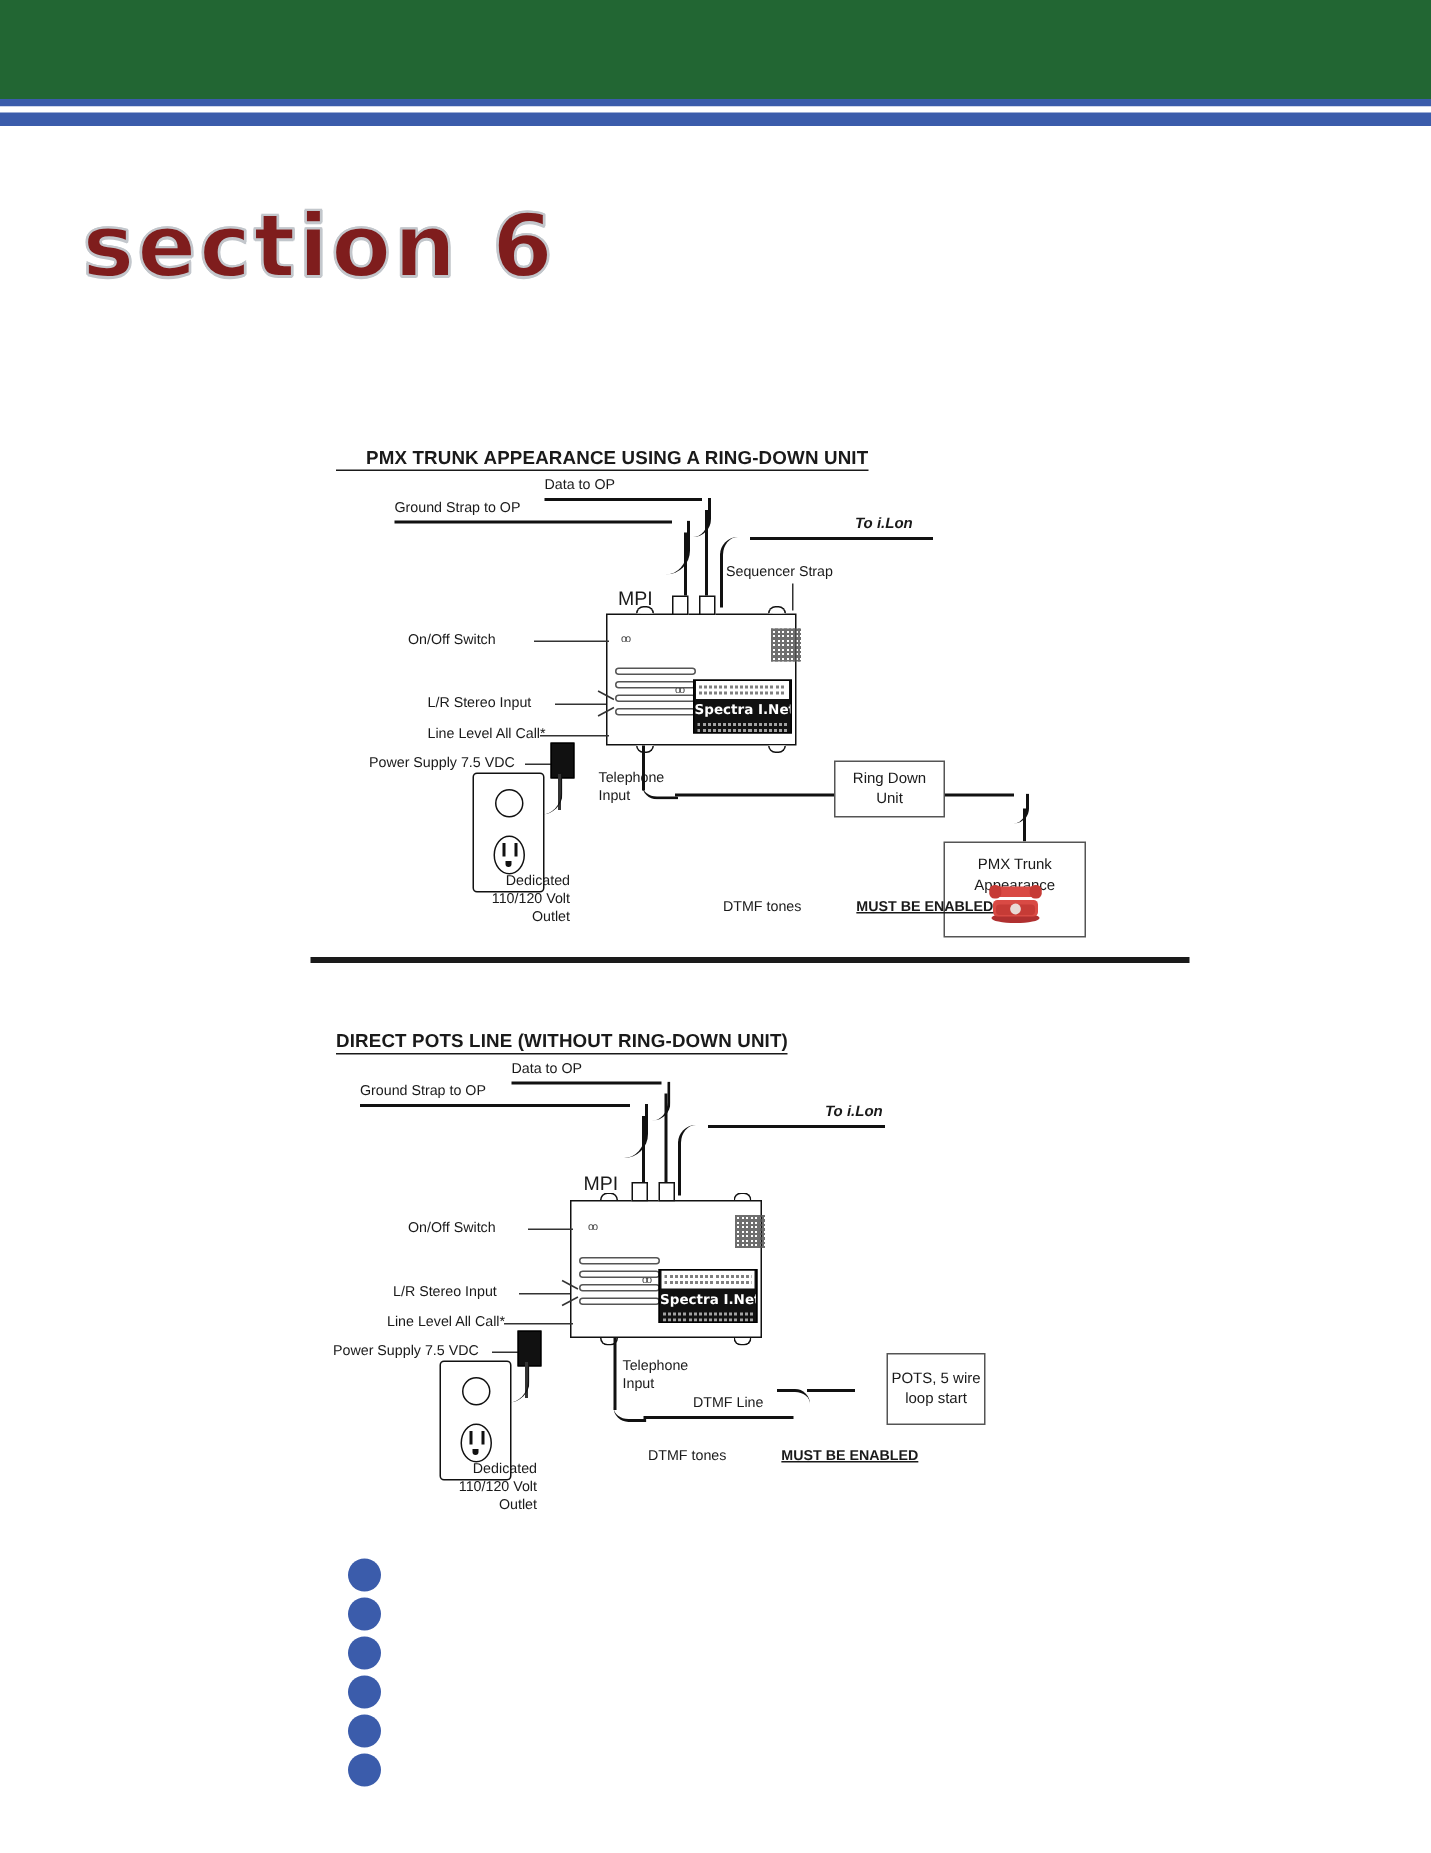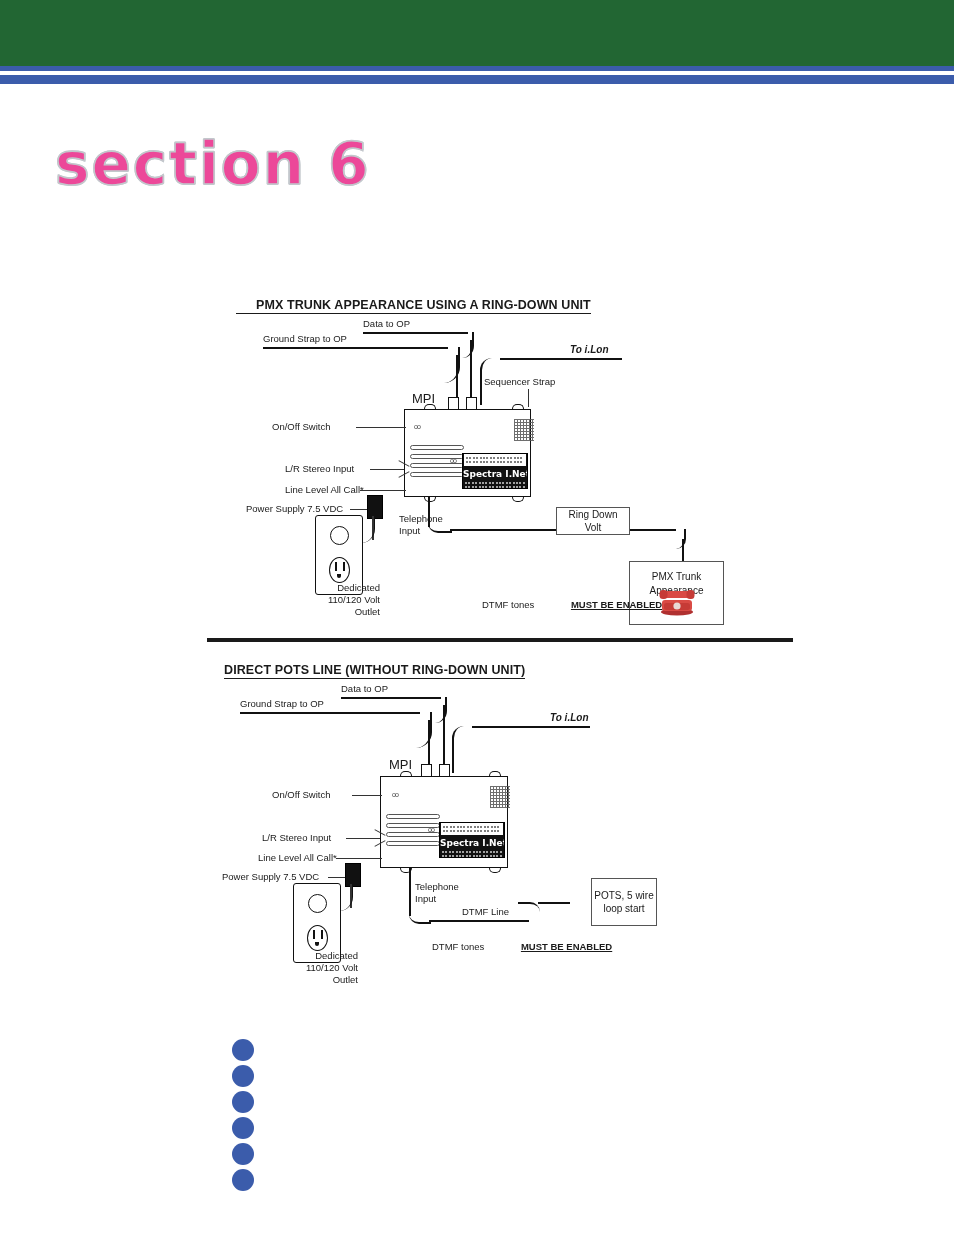--- a/index.html
+++ b/index.html
@@ -49,35 +49,35 @@
   }
 
   
   .section-title {
     position: absolute;
     left: 55px;
     top: 130px;
     font-size: 58px;
     font-weight: bold;
     letter-spacing: 2px;
-    color: #ec4899;
+    color: #7f1d1d;
     -webkit-text-stroke: 1.5px #c3c7cc;
     text-shadow:
       -1px 0 #c3c7cc, 1px 0 #c3c7cc,
       0 -1px #c3c7cc, 0 1px #c3c7cc;
     font-family: "DejaVu Sans", sans-serif;
     white-space: nowrap;
   }
 
   
   .diagram {
     position: absolute;
   }
   #diagram-pmx { left: 0; top: 285px; width: 954px; height: 345px; }
-  #diagram-pots { left: 0; top: 650px; width: 954px; height: 340px; }
+  #diagram-pots { left: 0; top: 674px; width: 954px; height: 340px; }
 
   .diagram-title {
     position: absolute;
     font-size: 12.5px;
     font-weight: bold;
     color: #1a1a1a;
     letter-spacing: 0.1px;
     border-bottom: 1.6px solid #1a1a1a;
     padding-bottom: 1px;
     white-space: nowrap;
@@ -311,21 +311,21 @@
 
   <div class="header-band"></div>
   <div class="rule-blue-top"></div>
   <div class="rule-white"></div>
   <div class="rule-blue-bottom"></div>
 
   <div class="section-title">section 6</div>
 
   <div class="diagram" id="diagram-pmx">
 
-    <div class="diagram-title" style="left:236px; top:13px;padding-left:20px;">PMX TRUNK APPEARANCE USING A RING-DOWN UNIT</div>
+    <div class="diagram-title" style="left:224px; top:13px;padding-left:20px;">PMX TRUNK APPEARANCE USING A RING-DOWN UNIT</div>
 
     <div class="wire h" style="left:263px; top:62px; width:185px;"></div>
     <div class="curve" style="left:430px; top:62px; width:28px; height:36px; border-top:none; border-left:none; border-right-width:2px; border-radius:0 0 16px 0; border-bottom:none;"></div>
     <div class="wire v" style="left:456px; top:70px; height:55px;"></div>
 
     <div class="wire h" style="left:363px; top:47px; width:105px;"></div>
     <div class="curve" style="left:452px; top:47px; width:20px; height:26px; border-top:none; border-left:none; border-bottom:none; border-radius:0 0 12px 0;"></div>
     <div class="wire v" style="left:470px; top:55px; height:68px;"></div>
 
     <div class="lbl" style="left:363px; top:33px;">Data to OP</div>
@@ -395,24 +395,24 @@
     <div class="lbl center" style="left:300px; top:297px; width:80px;">Dedicated</div>
     <div class="lbl center" style="left:300px; top:309px; width:80px;">110/120 Volt</div>
     <div class="lbl center" style="left:300px; top:321px; width:80px;">Outlet</div>
 
     <div class="lbl" style="left:399px; top:228px;">Telephone</div>
     <div class="lbl" style="left:399px; top:240px;">Input</div>
     <div class="wire v" style="left:428px; top:212px; height:30px;"></div>
     <div class="curve" style="left:428px; top:228px; width:24px; height:18px; border-top:none; border-left:none; border-right:none; border-radius:0 0 0 10px;"></div>
     <div class="wire h" style="left:450px; top:244px; width:106px;"></div>
 
-    <div class="target-box" style="left:556px; top:222px; width:74px; height:28px;">
+    <div class="target-box" style="left:556px; top:222px; width:74px; height:38px;">
       <div>
         <div>Ring Down</div>
-        <div>Volt</div>
+        <div>Unit</div>
       </div>
     </div>
 
     <div class="wire h" style="left:630px; top:244px; width:46px;"></div>
     <div class="curve" style="left:662px; top:244px; width:22px; height:20px; border-top:none; border-left:none; border-bottom:none; border-radius:0 0 10px 0;"></div>
     <div class="wire v" style="left:682px; top:254px; height:22px;"></div>
 
     <div class="pmx-box" style="left:629px; top:276px; width:95px; height:64px;">
       <div class="cap">
         <div>PMX Trunk</div>

